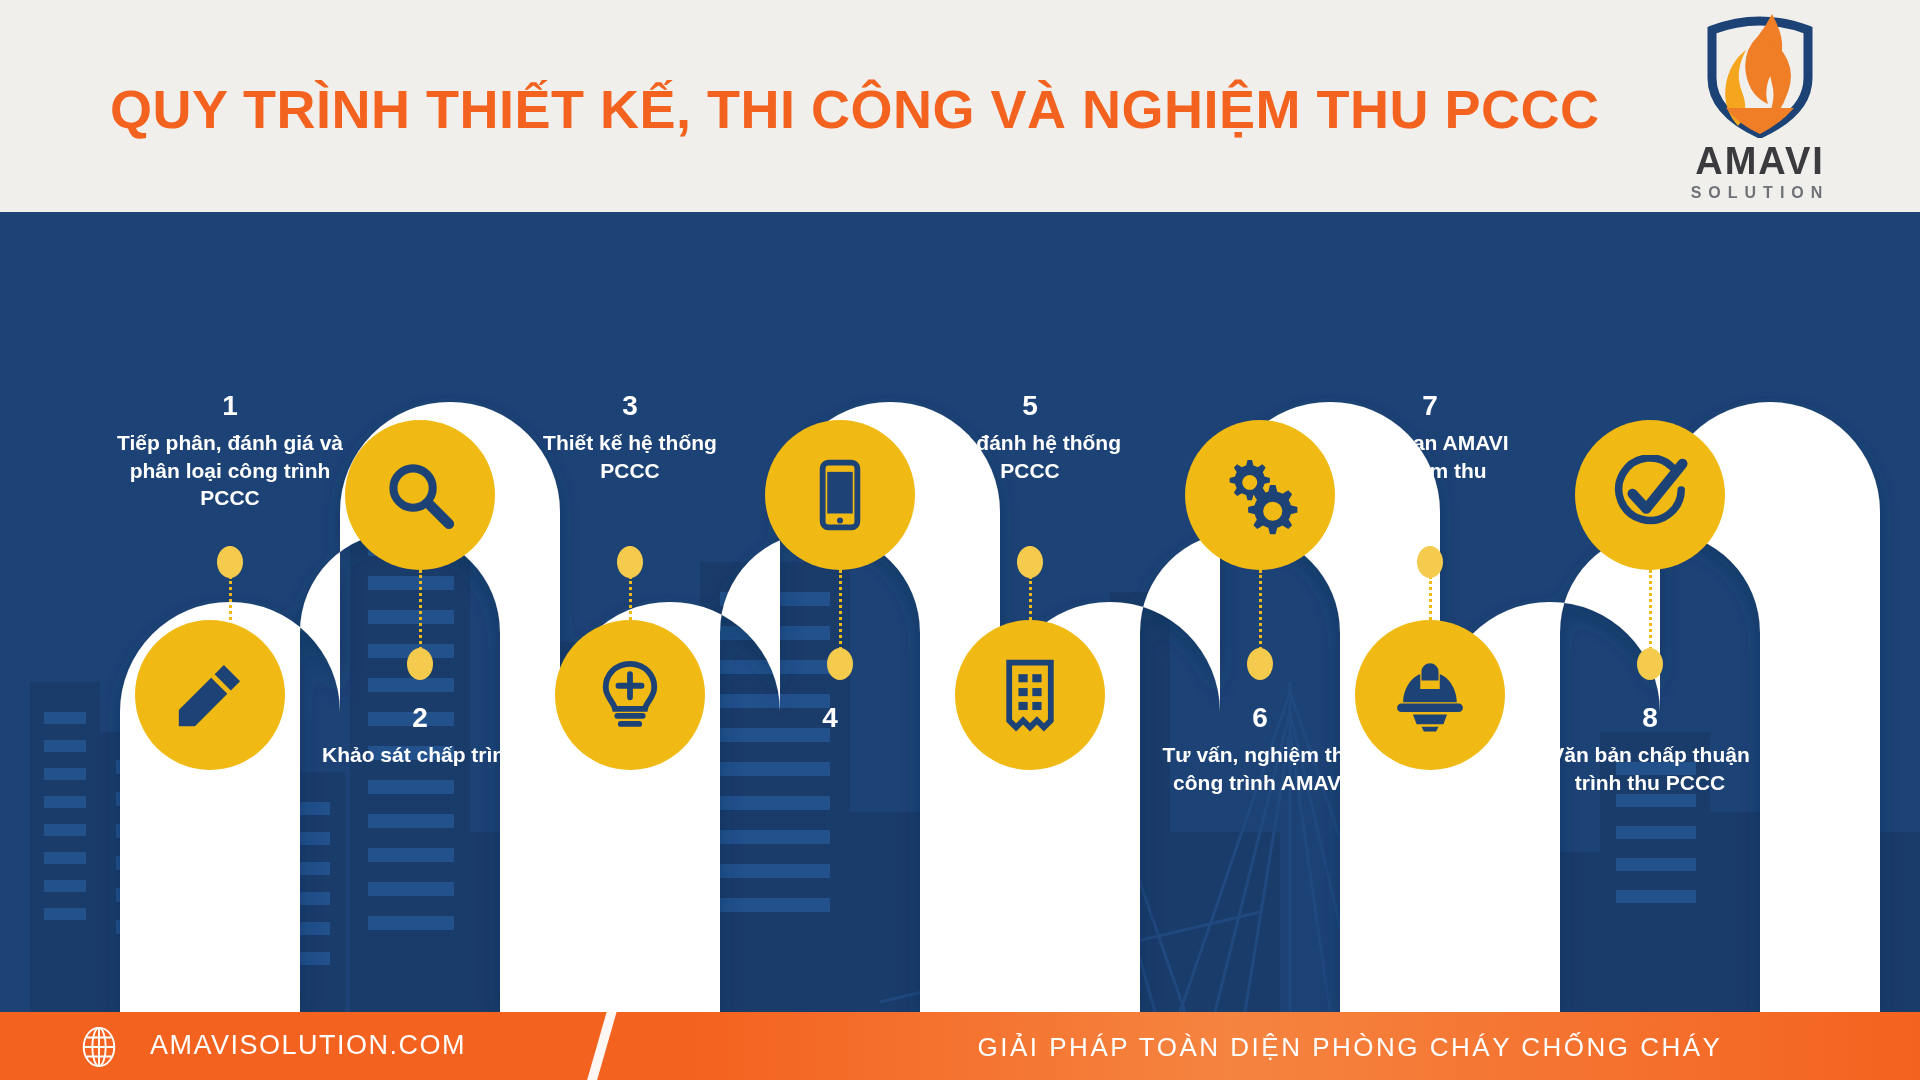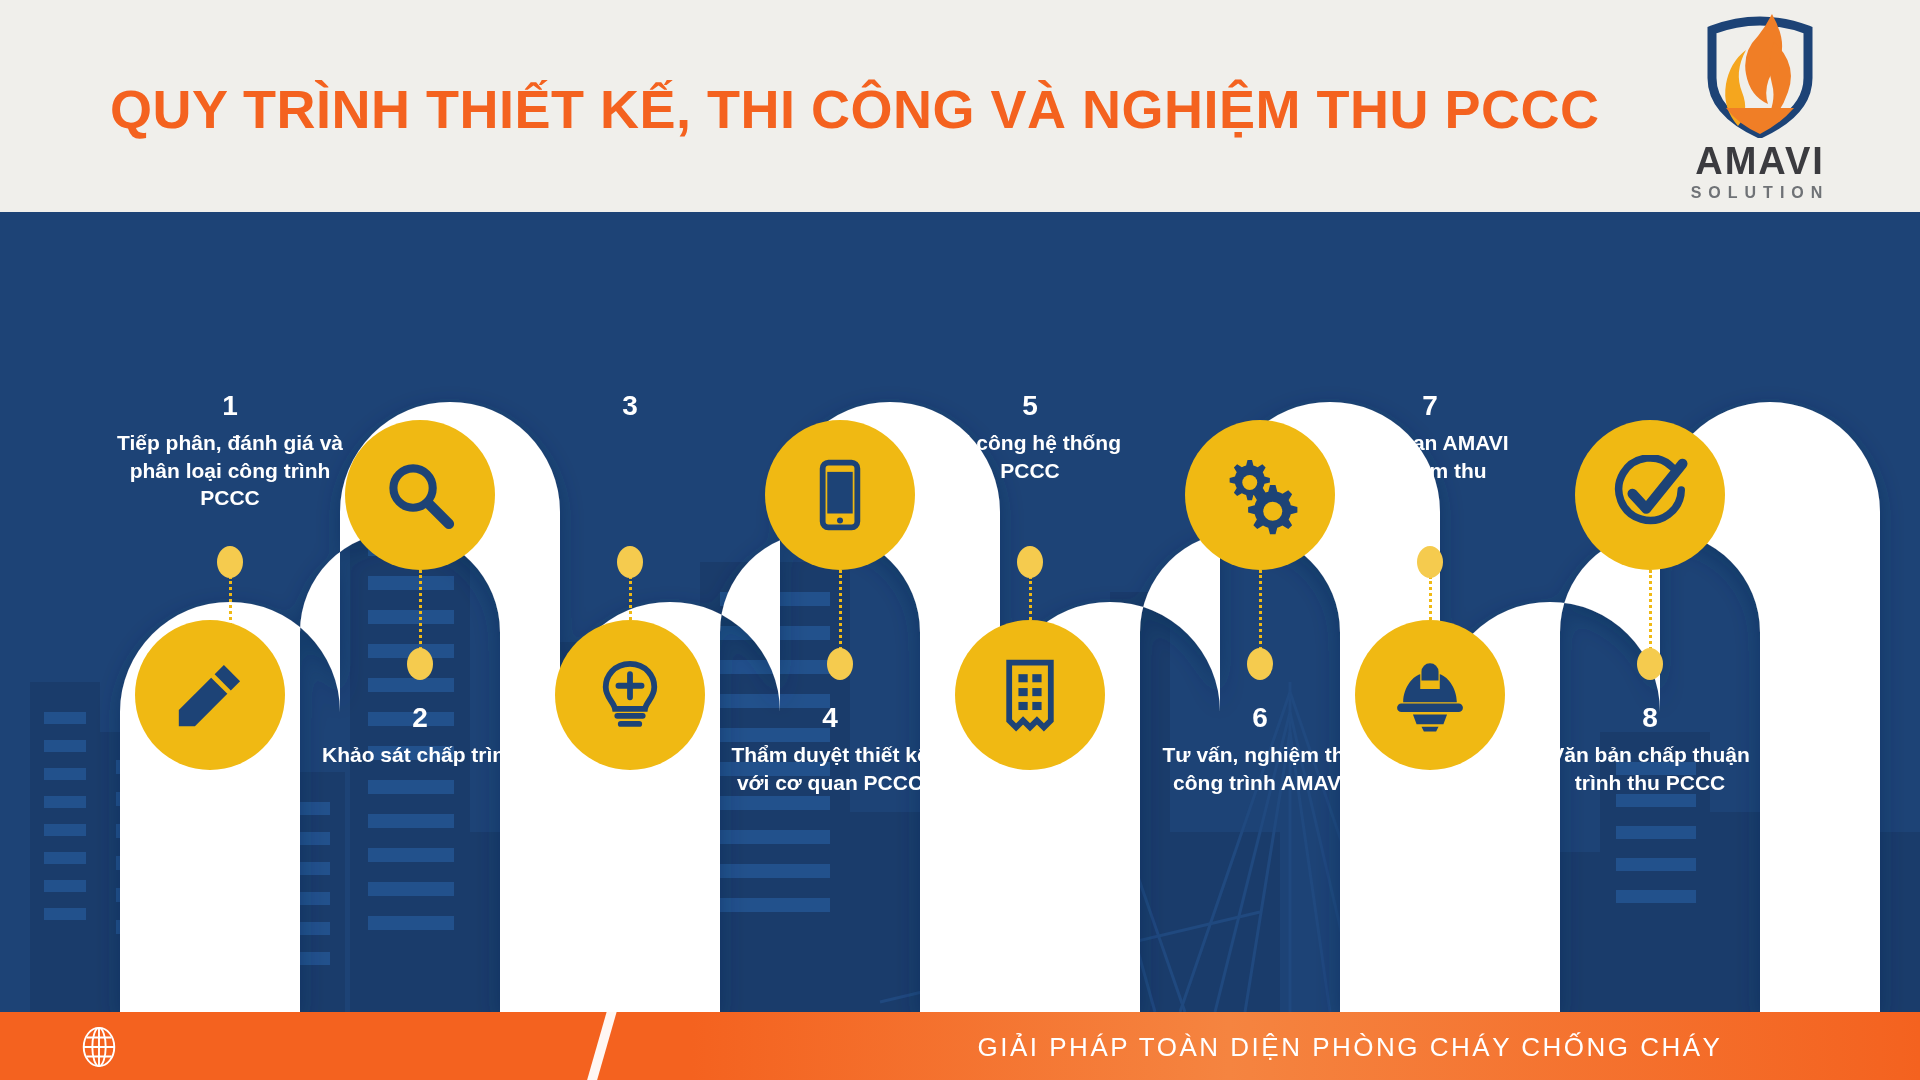--- a/index.html
+++ b/index.html
@@ -302,20 +302,21 @@
     <div class="dline" style="top:0; height:86px;"></div>
     <div class="dot" style="top:78px;"></div>
   </div>
   <div class="label" style="left:305px; top:700px;">
     <span class="num">2</span>
     <span class="txt">Khảo sát chấp trình</span>
   </div>
 
   <div class="label" style="left:515px; top:388px;">
     <span class="num">3</span>
+    <span class="txt">Thiết kế hệ thống PCCC</span>
   </div>
   <div class="conn" style="left:617px; top:546px; height:110px;">
     <div class="dline" style="top:30px; height:80px;"></div>
     <div class="dot" style="top:0;"></div>
   </div>
   <div class="node" style="left:555px; top:620px;">
     <div class="disc">
       <svg width="74" height="74" viewBox="0 0 64 64">
         <path d="M32 5 C18 5 11 16 11 25 C11 34 18 38 19 44 L45 44 C46 38 53 34 53 25 C53 16 46 5 32 5 Z" fill="none" stroke="#1d4376" stroke-width="5"></path>
         <path d="M21 50 L43 50 M24 57 L40 57" stroke="#1d4376" stroke-width="5" stroke-linecap="round"></path>
@@ -332,26 +333,25 @@
         <circle cx="32" cy="54" r="2.6" fill="#1d4376"></circle>
       </svg>
     </div>
   </div>
   <div class="conn" style="left:827px; top:570px; height:110px;">
     <div class="dline" style="top:0; height:86px;"></div>
     <div class="dot" style="top:78px;"></div>
   </div>
   <div class="label" style="left:715px; top:700px;">
     <span class="num">4</span>
-    <span class="txt">Thẩm duyệt thiết kế với cơ quan PCCC</span>
   </div>
 
   <div class="label" style="left:915px; top:388px;">
     <span class="num">5</span>
-    <span class="txt">Thi công hệ thống PCCC</span>
+    <span class="txt">Thi đánh hệ thống PCCC</span>
   </div>
   <div class="conn" style="left:1017px; top:546px; height:110px;">
     <div class="dline" style="top:30px; height:80px;"></div>
     <div class="dot" style="top:0;"></div>
   </div>
   <div class="node" style="left:955px; top:620px;">
     <div class="disc">
       <svg width="74" height="74" viewBox="0 0 64 64">
         <path d="M14 4 L50 4 L50 54 L44 60 L38 54 L32 60 L26 54 L20 60 L14 54 Z" fill="none" stroke="#1d4376" stroke-width="5"></path>
         <rect x="22" y="14" width="8" height="7" fill="#1d4376"></rect>
@@ -423,17 +423,18 @@
     <span class="num">8</span>
     <span class="txt">Văn bản chấp thuận trình thu PCCC</span>
   </div>
 
   <div id="footer">
     <svg id="globe-icon" viewBox="0 0 44 44">
       <ellipse cx="22" cy="22" rx="16" ry="20" fill="none" stroke="#ffffff" stroke-width="2"></ellipse>
       <ellipse cx="22" cy="22" rx="7" ry="20" fill="none" stroke="#ffffff" stroke-width="2"></ellipse>
       <path d="M6 22 L38 22 M9 12 L35 12 M9 32 L35 32 M22 2 L22 42" stroke="#ffffff" stroke-width="2" fill="none"></path>
     </svg>
+    <div id="footer-url">AMAVISOLUTION.COM</div>
     <div id="footer-slash"></div>
     <div id="footer-tag">GIẢI PHÁP TOÀN DIỆN PHÒNG CHÁY CHỐNG CHÁY</div>
   </div>
 
 </div>
 
 </body></html>

